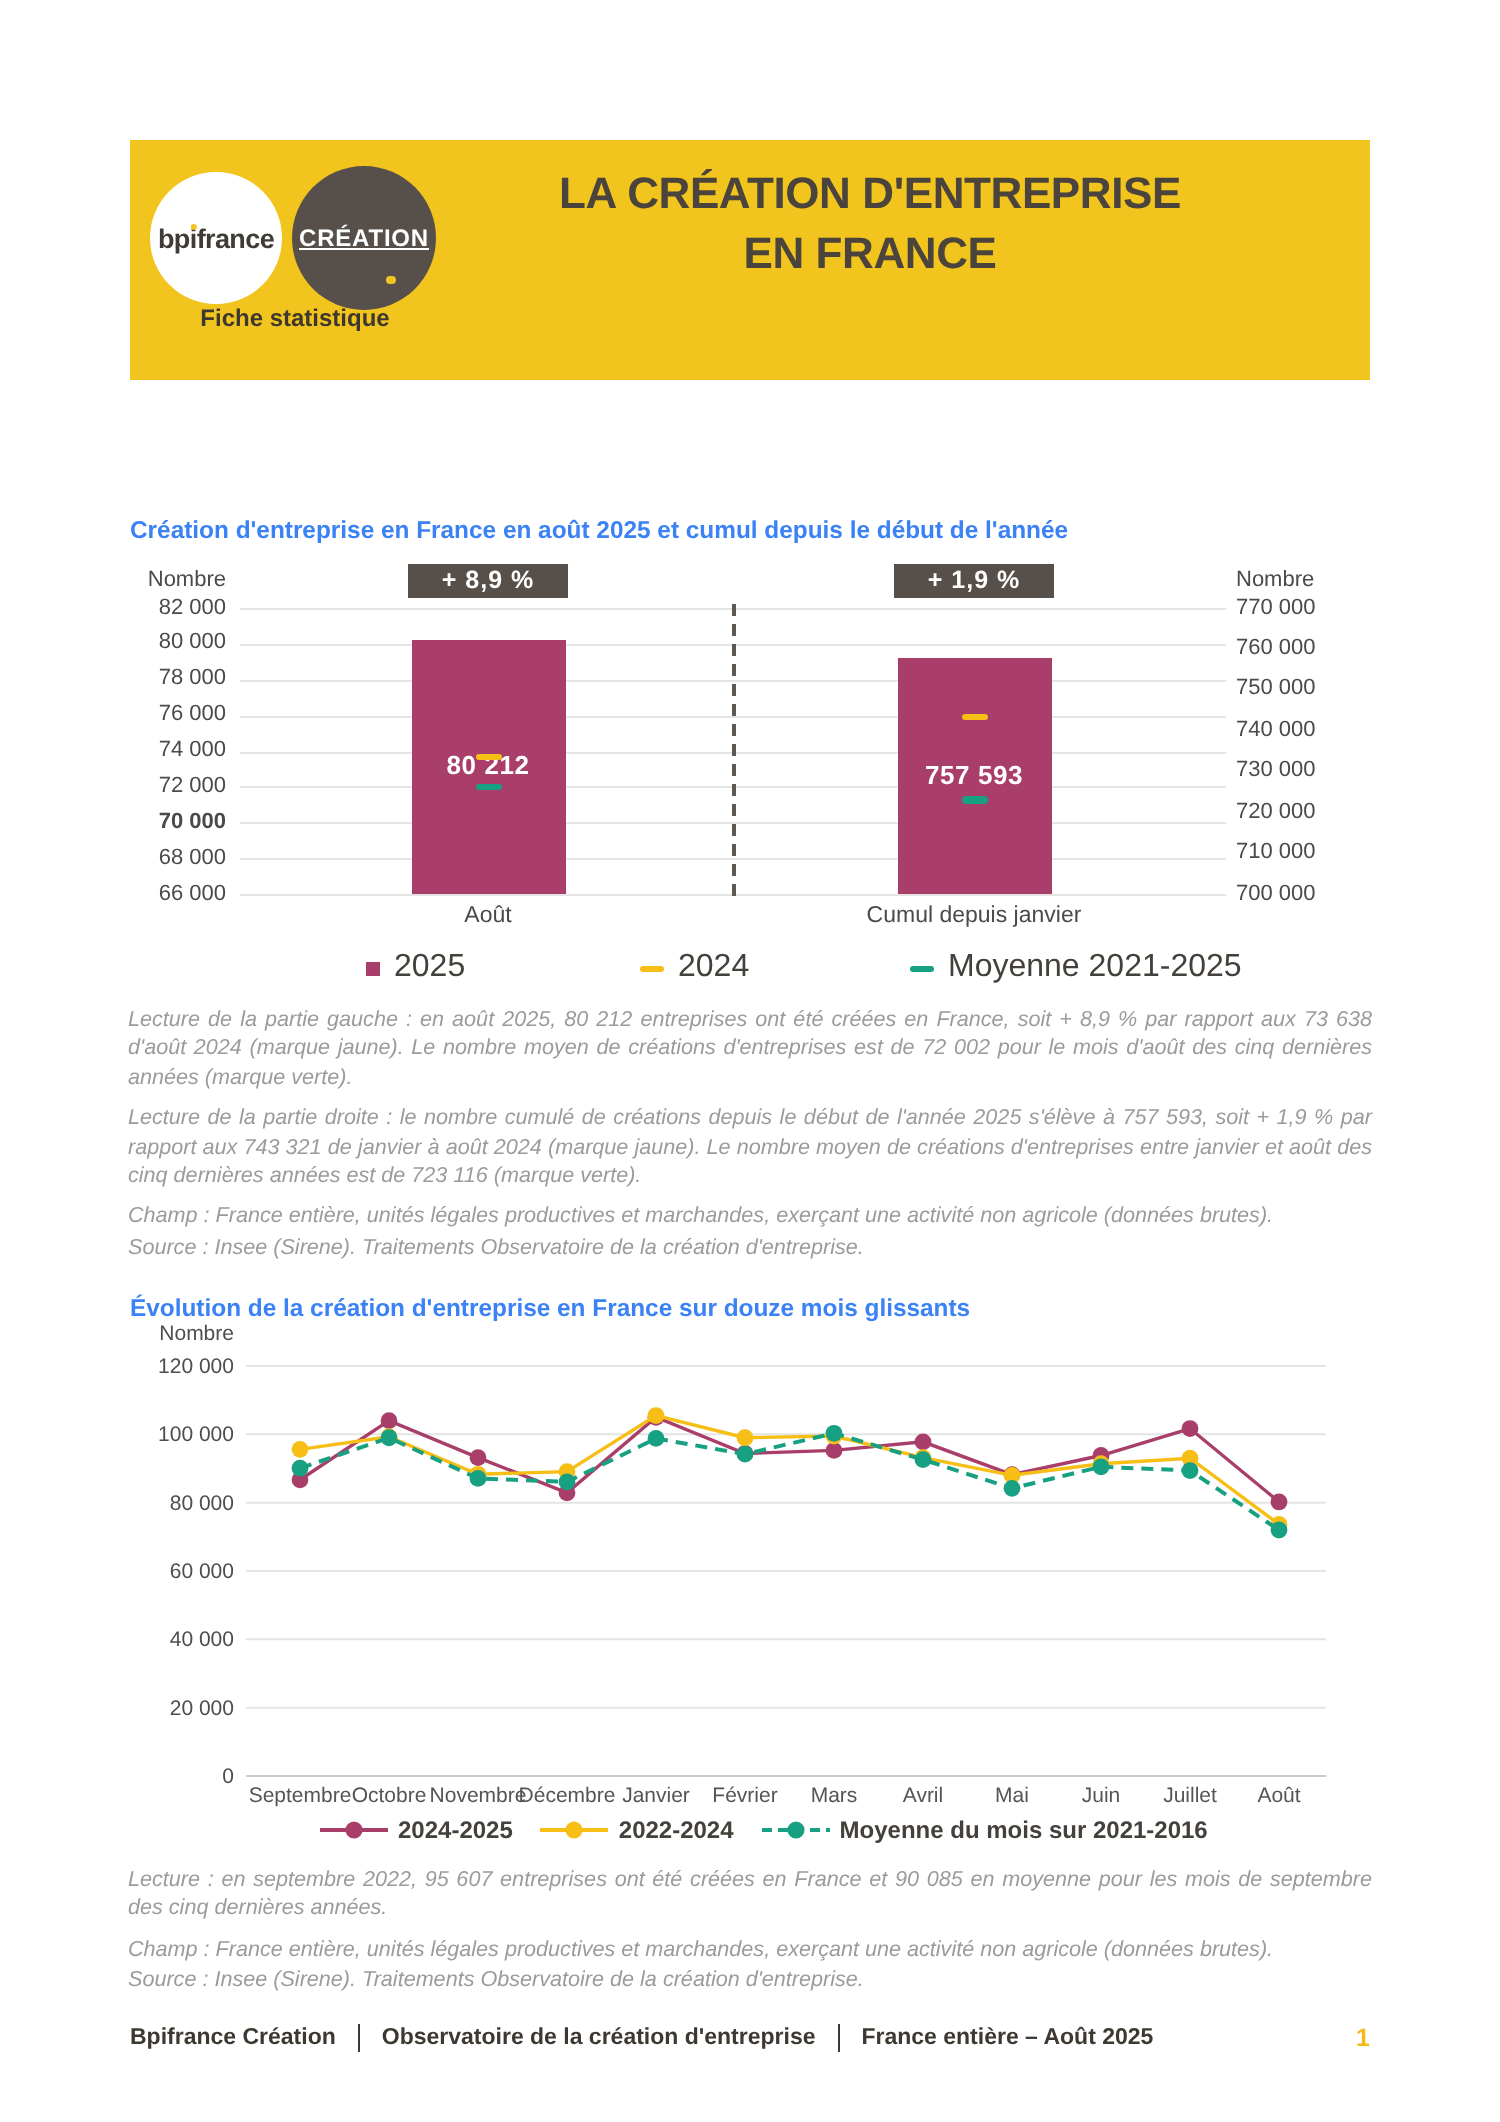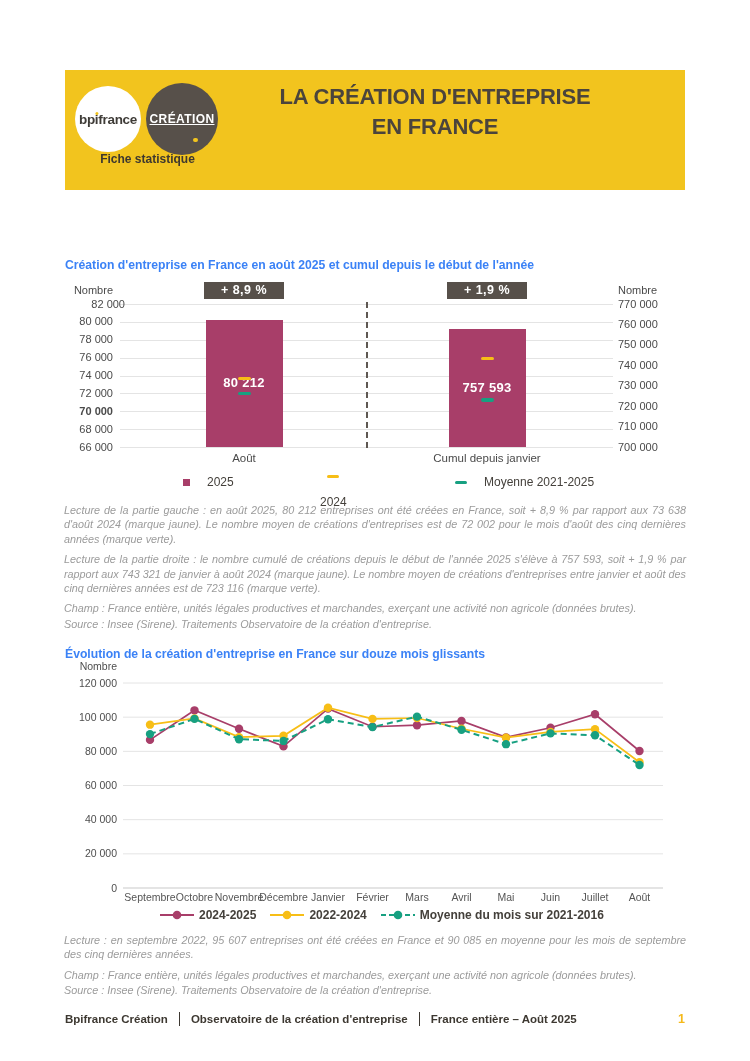--- a/index.html
+++ b/index.html
@@ -35,22 +35,22 @@
   .plot1 .tick{position:absolute;font-size:11px;color:#4A4A4A;white-space:nowrap;}
   .plot1 .unit{position:absolute;font-size:11px;color:#4A4A4A;}
   .plot1 .badge{position:absolute;height:17px;line-height:17px;background:#57504A;color:#fff;
       font-size:12.5px;font-weight:bold;text-align:center;letter-spacing:0.5px;}
   .plot1 .bar{position:absolute;background:#A83E69;}
   .plot1 .bar-label{position:absolute;color:#ffffff;font-size:13px;font-weight:bold;
       text-align:center;letter-spacing:0.3px;}
   .plot1 .marker{position:absolute;width:13px;height:3.5px;border-radius:2px;}
   .plot1 .divider{position:absolute;width:0;border-left:2px dashed #5E5852;}
   .plot1 .cat{position:absolute;font-size:11.5px;color:#4A4A4A;text-align:center;}
-  .plot1 .lg-item{position:absolute;display:flex;align-items:center;gap:17px;
-      font-size:12px;color:#44403B;}
+  .plot1 .lg-item{position:absolute;display:flex;align-items:center;gap:7px;
+      font-size:16px;color:#44403B;}
   .plot1 .lg-square{width:7px;height:7px;}
   .plot1 .lg-dash{width:12px;height:3px;border-radius:1.5px;}
 
   
   .plot2{position:absolute;left:65px;top:658px;width:620px;height:250px;}
   .legend2{position:absolute;left:65px;top:908px;width:620px;display:flex;align-items:center;
       padding-left:95px;gap:14px;box-sizing:border-box;}
   .legend2 .item{display:flex;align-items:center;gap:5px;font-size:12px;font-weight:600;color:#44403B;white-space:nowrap;}
 
   
@@ -83,21 +83,21 @@
     <div class="tagline">Fiche statistique</div>
     <div class="title-block">
       <div class="title-line">LA CRÉATION D'ENTREPRISE</div>
       <div class="title-line">EN FRANCE</div>
     </div>
   </header>
 
   <h2 class="sec-title sec1-title">Création d'entreprise en France en août 2025 et cumul depuis le début de l'année</h2>
   <div class="plot1" id="barchart">
       <div class="gridline" style="left: 55px; top: 29px; width: 493px;"></div>
-      <div class="tick" style="left: 12px; top: 22.5px; width: 48px; text-align: right;">82&nbsp;000</div>
+      <div class="tick" style="left: 0px; top: 22.5px; width: 48px; text-align: right;">82&nbsp;000</div>
       <div class="gridline" style="left: 55px; top: 46.875px; width: 493px;"></div>
       <div class="tick" style="left: 0px; top: 40.375px; width: 48px; text-align: right;">80&nbsp;000</div>
       <div class="gridline" style="left: 55px; top: 64.75px; width: 493px;"></div>
       <div class="tick" style="left: 0px; top: 58.25px; width: 48px; text-align: right;">78&nbsp;000</div>
       <div class="gridline" style="left: 55px; top: 82.625px; width: 493px;"></div>
       <div class="tick" style="left: 0px; top: 76.125px; width: 48px; text-align: right;">76&nbsp;000</div>
       <div class="gridline" style="left: 55px; top: 100.5px; width: 493px;"></div>
       <div class="tick" style="left: 0px; top: 94px; width: 48px; text-align: right;">74&nbsp;000</div>
       <div class="gridline" style="left: 55px; top: 118.375px; width: 493px;"></div>
       <div class="tick" style="left: 0px; top: 111.875px; width: 48px; text-align: right;">72&nbsp;000</div>
@@ -127,21 +127,21 @@
       <div class="bar" style="left: 383.5px; top: 54.3457px; width: 77px; height: 117.654px; background: rgb(168, 62, 105);"></div>
       <div class="bar-label" style="left: 372px; top: 105.173px; width: 100px;">757 593</div>
       <div class="marker" style="left: 415.5px; top: 81.7514px; background: rgb(247, 190, 22);"></div>
       <div class="marker" style="left: 415.5px; top: 123.027px; background: rgb(23, 160, 129);"></div>
       <div class="cat" style="left: 342px; top: 177px; width: 160px;">Cumul depuis janvier</div>
       <div class="divider" style="left: 301px; top: 27px; height: 146px;"></div>
       <div class="lg-item" style="left: 118px; top: 200px;">
         <div class="lg-square" style="background: rgb(168, 62, 105);"></div>
         <span>2025</span>
       </div>
-      <div class="lg-item" style="left: 255px; top: 200px; flex-direction: column;">
+      <div class="lg-item" style="left: 255px; top: 200px;">
         <div class="lg-dash" style="background: rgb(247, 190, 22);"></div>
         <span>2024</span>
       </div>
       <div class="lg-item" style="left: 390px; top: 200px;">
         <div class="lg-dash" style="background: rgb(23, 160, 129);"></div>
         <span>Moyenne 2021-2025</span>
       </div>
     </div>
 
   <div class="notes notes1">

